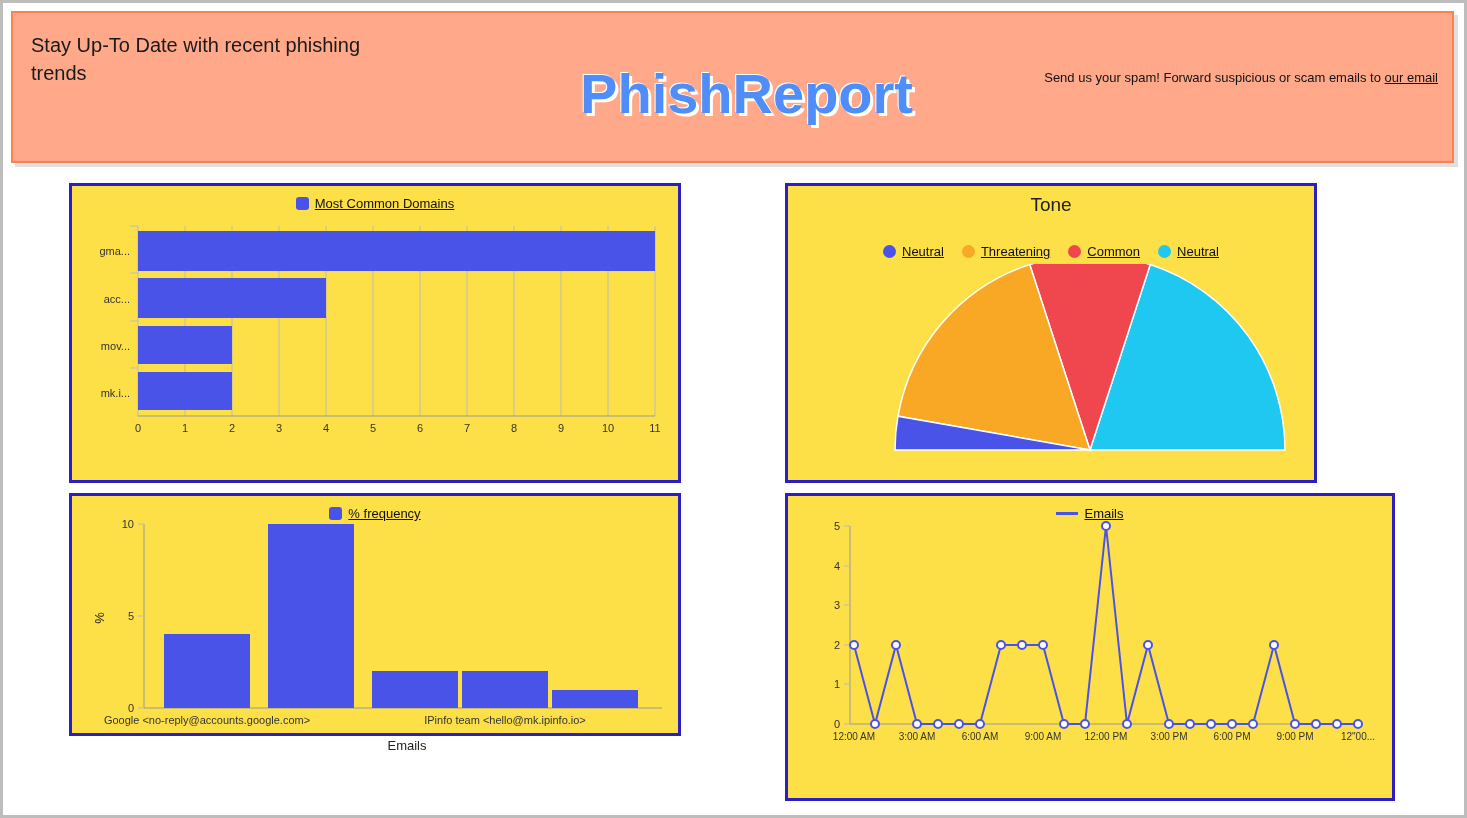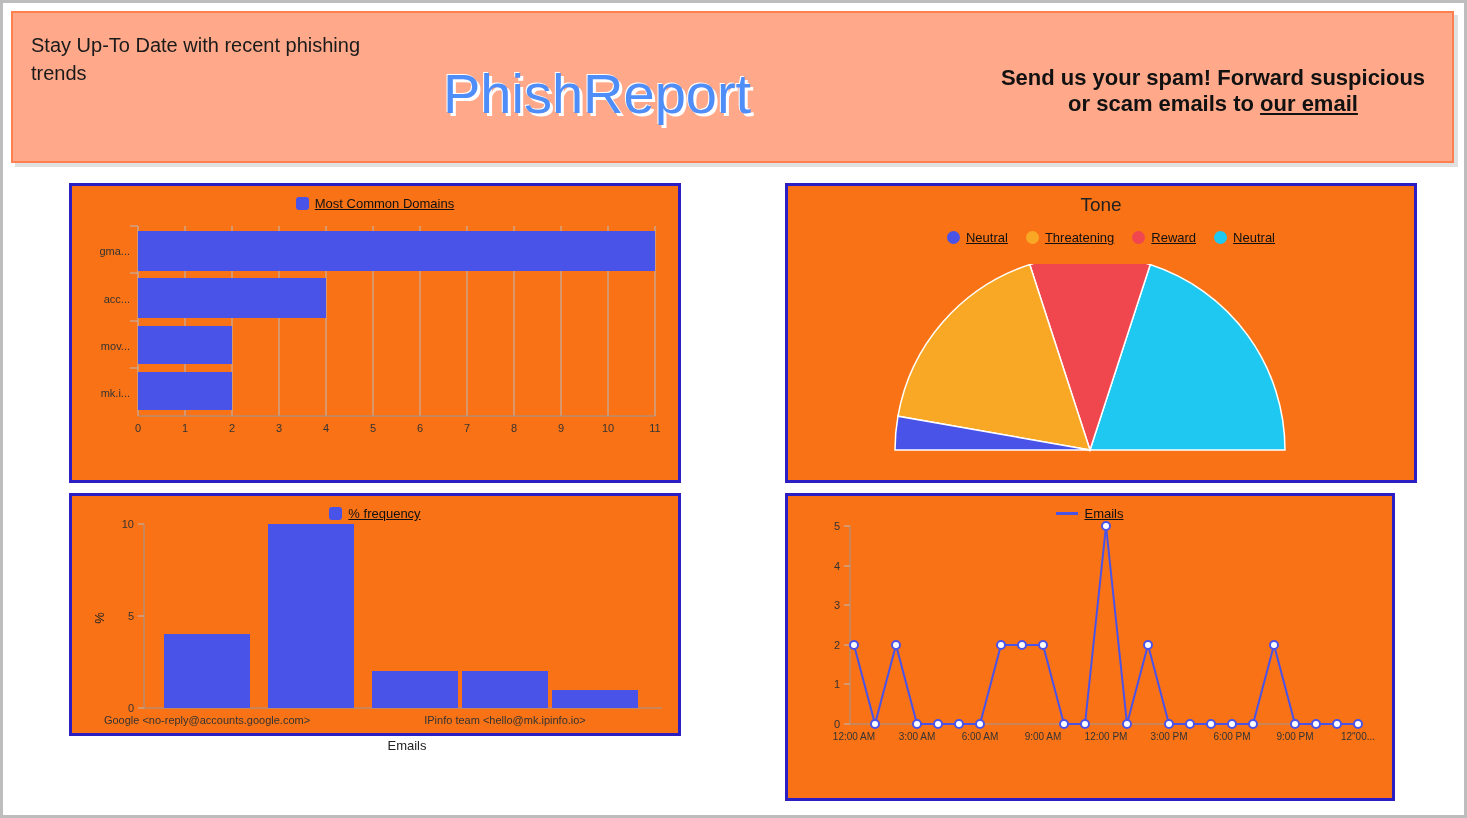--- a/index.html
+++ b/index.html
@@ -42,53 +42,53 @@
     font-size: 20px;
     color: #1a1a1a;
     line-height: 28px;
   }
   .banner-left p { margin: 0 0 18px 0; }
   .banner-title {
     position: absolute;
     left: 430px;
     top: 48px;
     width: 470px;
-    text-align: left;
+    text-align: right;
     font-size: 56px;
-    font-weight: normal;
+    font-weight: bold;
     color: #4f8df9;
     text-shadow: 3px 3px 0 #ffffff, -1px -1px 0 #ffffff;
     letter-spacing: 0px;
   }
   .banner-right {
     position: absolute;
     right: 14px;
     top: 52px;
     width: 450px;
-    font-size: 22px;
-    font-weight: bold;
+    font-size: 13px;
+    font-weight: normal;
     color: #111;
     line-height: 26px;
-    text-align: center;
+    text-align: right;
   }
   .banner-right a {
     color: #111;
     text-decoration: underline;
   }
 
   
   .panel {
     position: absolute;
-    background: #f97316;
+    background: #fde047;
     border: 3px solid #2b1fc4;
     box-sizing: border-box;
   }
   #panel-domains { left: 66px;  top: 180px; width: 612px; height: 300px; }
   #panel-freq    { left: 66px;  top: 490px; width: 612px; height: 243px; }
-  #panel-tone    { left: 782px; top: 180px; width: 632px; height: 300px; }
+  #panel-tone    { left: 782px; top: 180px; width: 532px; height: 300px; }
   #panel-emails  { left: 782px; top: 490px; width: 610px; height: 308px; }
 
   
   .legend {
     position: absolute;
     width: 100%;
     display: flex;
     justify-content: center;
     align-items: center;
     gap: 18px;
@@ -183,32 +183,32 @@
       <text class="axis-text" x="395" y="246" text-anchor="middle">7</text>
       <text class="axis-text" x="442" y="246" text-anchor="middle">8</text>
       <text class="axis-text" x="489" y="246" text-anchor="middle">9</text>
       <text class="axis-text" x="536" y="246" text-anchor="middle">10</text>
       <text class="axis-text" x="583" y="246" text-anchor="middle">11</text>
     </svg>
   </div>
 
   <div class="panel" id="panel-tone">
     <div class="chart-title" style="top:8px;">Tone</div>
-    <div class="legend" style="top:44px;padding-left:10px;">
+    <div class="legend" style="top:58px;">
       <span class="legend-item">
         <span class="legend-dot" style="background:#4a53e8"></span>
         <span class="legend-label">Neutral</span>
       </span>
       <span class="legend-item">
         <span class="legend-dot" style="background:#f9a825"></span>
         <span class="legend-label">Threatening</span>
       </span>
       <span class="legend-item">
         <span class="legend-dot" style="background:#f0474f"></span>
-        <span class="legend-label">Reward</span>
+        <span class="legend-label">Common</span>
       </span>
       <span class="legend-item">
         <span class="legend-dot" style="background:#1ec8f0"></span>
         <span class="legend-label">Neutral</span>
       </span>
     </div>
     <svg width="604" height="210" viewBox="0 0 604 210" style="position:absolute;top:78px;left:0;">
 
       <g transform="translate(302,186)">
 

